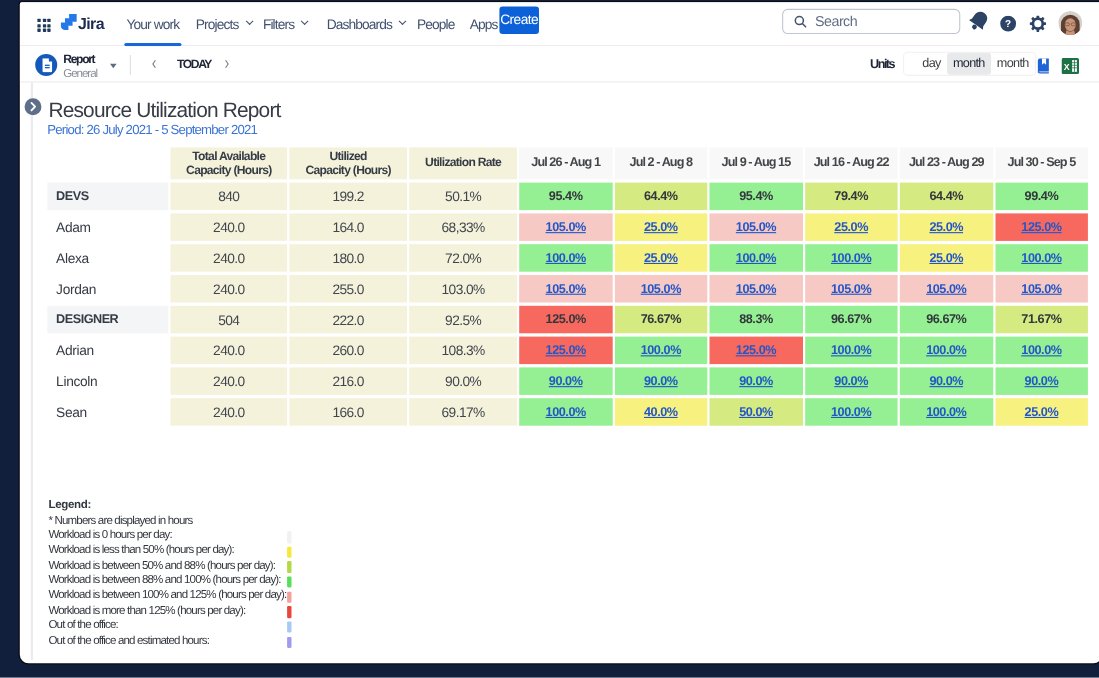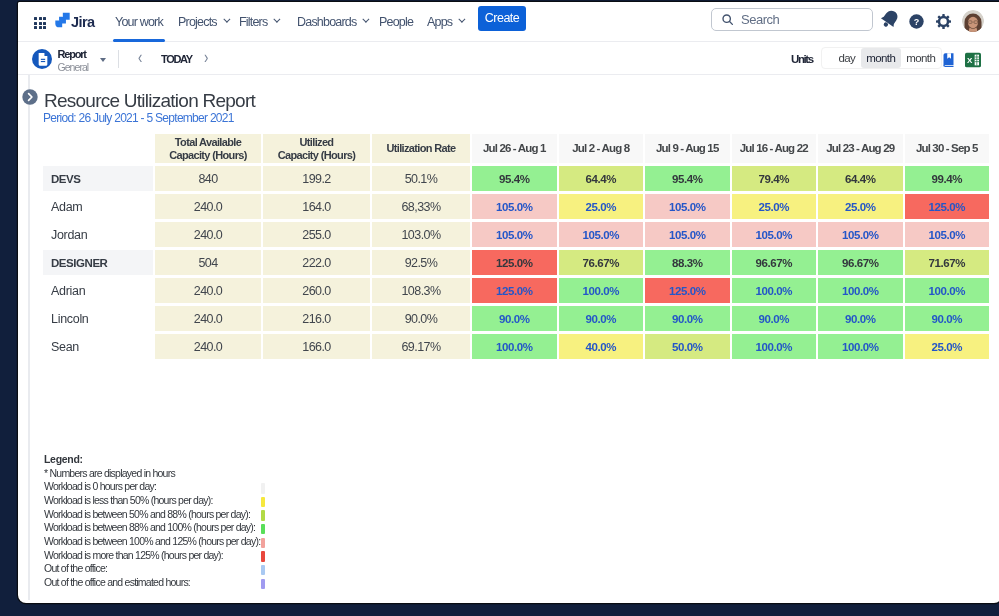--- a/index.html
+++ b/index.html
@@ -11,21 +11,21 @@
 .grid9 { position:absolute; left:16px; top:15px; width:12px; height:12px; }
 .grid9 i { position:absolute; width:3px; height:3px; background:#22395e; border-radius:0.5px; }
 .grid9 i:nth-child(1){left:0;top:0}.grid9 i:nth-child(2){left:4.5px;top:0}.grid9 i:nth-child(3){left:9px;top:0}
 .grid9 i:nth-child(4){left:0;top:4.5px}.grid9 i:nth-child(5){left:4.5px;top:4.5px}.grid9 i:nth-child(6){left:9px;top:4.5px}
 .grid9 i:nth-child(7){left:0;top:9px}.grid9 i:nth-child(8){left:4.5px;top:9px}.grid9 i:nth-child(9){left:9px;top:9px}
 .navlink { position:absolute; top:0; height:40px; line-height:40px; font-size:12.5px; font-weight:500; color:#42526e; letter-spacing:-0.8px; }
 .navlink .chev { display:inline-block; width:5px; height:5px; border-right:1.5px solid #44546f; border-bottom:1.5px solid #44546f; margin-left:6px; letter-spacing:0; transform:rotate(45deg) translate(-2px,-4px); }
 .jirtxt { position:absolute; left:53px; top:0; height:40px; line-height:41px; font-size:14.5px; font-weight:700; color:#1d2b50; letter-spacing:-0.6px; }
 .uwork { left:97px; }
 .uwork::after { content:""; position:absolute; left:-2px; right:-2px; bottom:0; height:3px; background:#1868db; border-radius:1.5px; }
-.createbtn { position:absolute; left:460px; top:4px; width:48px; height:25px; background:#0c61d8; border-radius:3px; color:#fff; font-size:12.5px; font-weight:500; text-align:center; line-height:25px; letter-spacing:-0.5px; }
+.createbtn { position:absolute; left:436px; top:4px; width:36px; height:25px; background:#0c61d8; border-radius:3px; color:#fff; font-size:12.5px; font-weight:500; text-align:center; line-height:25px; letter-spacing:-0.5px; }
 .search { position:absolute; left:693px; top:6px; width:162px; height:23px; border:1.3px solid #c1c7d0; border-radius:5px; }
 .search span { position:absolute; left:29px; top:3px; font-size:13px; color:#626f86; letter-spacing:-0.5px; }
 .avatar { position:absolute; left:944px; top:8px; width:22px; height:22px; border-radius:50%; overflow:hidden; }
 
 .toolbar { position:absolute; left:0; top:40px; width:100%; height:33px; border-bottom:1px solid #ebecf0; background:#fff; }
 .repicon { position:absolute; left:14px; top:7px; width:20px; height:20px; border-radius:50%; background:#1558bc; }
 .reptxt { position:absolute; left:39.5px; top:6px; }
 .reptxt b { display:block; font-size:11px; font-weight:700; color:#202637; line-height:12.5px; letter-spacing:-1.2px;}
 .reptxt span { display:block; font-size:10.5px; color:#8b8f98; line-height:12px; letter-spacing:-0.95px; }
 .repcaret { position:absolute; left:81.5px; top:15.5px; width:0; height:0; border-left:3.5px solid transparent; border-right:3.5px solid transparent; border-top:4px solid #5e6c84; }
@@ -45,21 +45,21 @@
 table { position:absolute; left:23px; top:129px; border-collapse:separate; border-spacing:2px 3px; table-layout:fixed; }
 td { font-size:12.5px; text-align:center; overflow:hidden; white-space:nowrap; color:#41464d; }
 td.name { text-align:left; padding-left:8px; font-size:12.5px; color:#363c45; letter-spacing:-0.3px; }
 tr.hdr td { height:29px; background:#f5f2dc; font-size:11px; font-weight:700; color:#363c45; line-height:12.5px; letter-spacing:-0.65px; }
 tr.hdr td.blank { background:transparent; }
 tr.hdr td.date { background:#f8f8f8; font-size:11.5px; letter-spacing:-0.85px; color:#44474a; }
 tr td { height:25px; }
 td.beige { background:#f5f2dc; letter-spacing:-0.55px; }
 tr.team td.name { background:#f4f5f7; font-weight:700; font-size:11.5px; letter-spacing:-0.45px; }
 tr.team td.pct { font-weight:700; color:#33373d; }
-tr.mem td.pct { font-weight:700; color:#2456c8; }
+tr.mem td.pct { font-weight:700; color:#2456c8;text-decoration:underline; }
 td.g { background:#94f092; }
 td.yg { background:#d5ea81; }
 td.y { background:#f7f180; }
 td.p { background:#f6c9c5; }
 td.r { background:#f7695f; }
 td.pct { font-size:11.5px; letter-spacing:-0.4px; }
 td.rate { font-weight:400; font-size:12.5px; letter-spacing:-0.55px; }
 
 .legend { position:absolute; left:26px; top:451px; font-size:10.5px; color:#33373d; line-height:13.65px; letter-spacing:-0.76px; }
 .legend b { font-weight:700; }
@@ -231,20 +231,32 @@
           <td class="beige">164.0</td>
           <td class="beige rate">68,33%</td>
           <td class="pct p">105.0%</td>
           <td class="pct y">25.0%</td>
           <td class="pct p">105.0%</td>
           <td class="pct y">25.0%</td>
           <td class="pct y">25.0%</td>
           <td class="pct r">125.0%</td>
         </tr>
     <tr class="mem">
+          <td class="name">Alexa</td>
+          <td class="beige">240.0</td>
+          <td class="beige">180.0</td>
+          <td class="beige rate">72.0%</td>
+          <td class="pct g">100.0%</td>
+          <td class="pct y">25.0%</td>
+          <td class="pct g">100.0%</td>
+          <td class="pct g">100.0%</td>
+          <td class="pct y">25.0%</td>
+          <td class="pct g">100.0%</td>
+        </tr>
+    <tr class="mem">
           <td class="name">Jordan</td>
           <td class="beige">240.0</td>
           <td class="beige">255.0</td>
           <td class="beige rate">103.0%</td>
           <td class="pct p">105.0%</td>
           <td class="pct p">105.0%</td>
           <td class="pct p">105.0%</td>
           <td class="pct p">105.0%</td>
           <td class="pct p">105.0%</td>
           <td class="pct p">105.0%</td>

